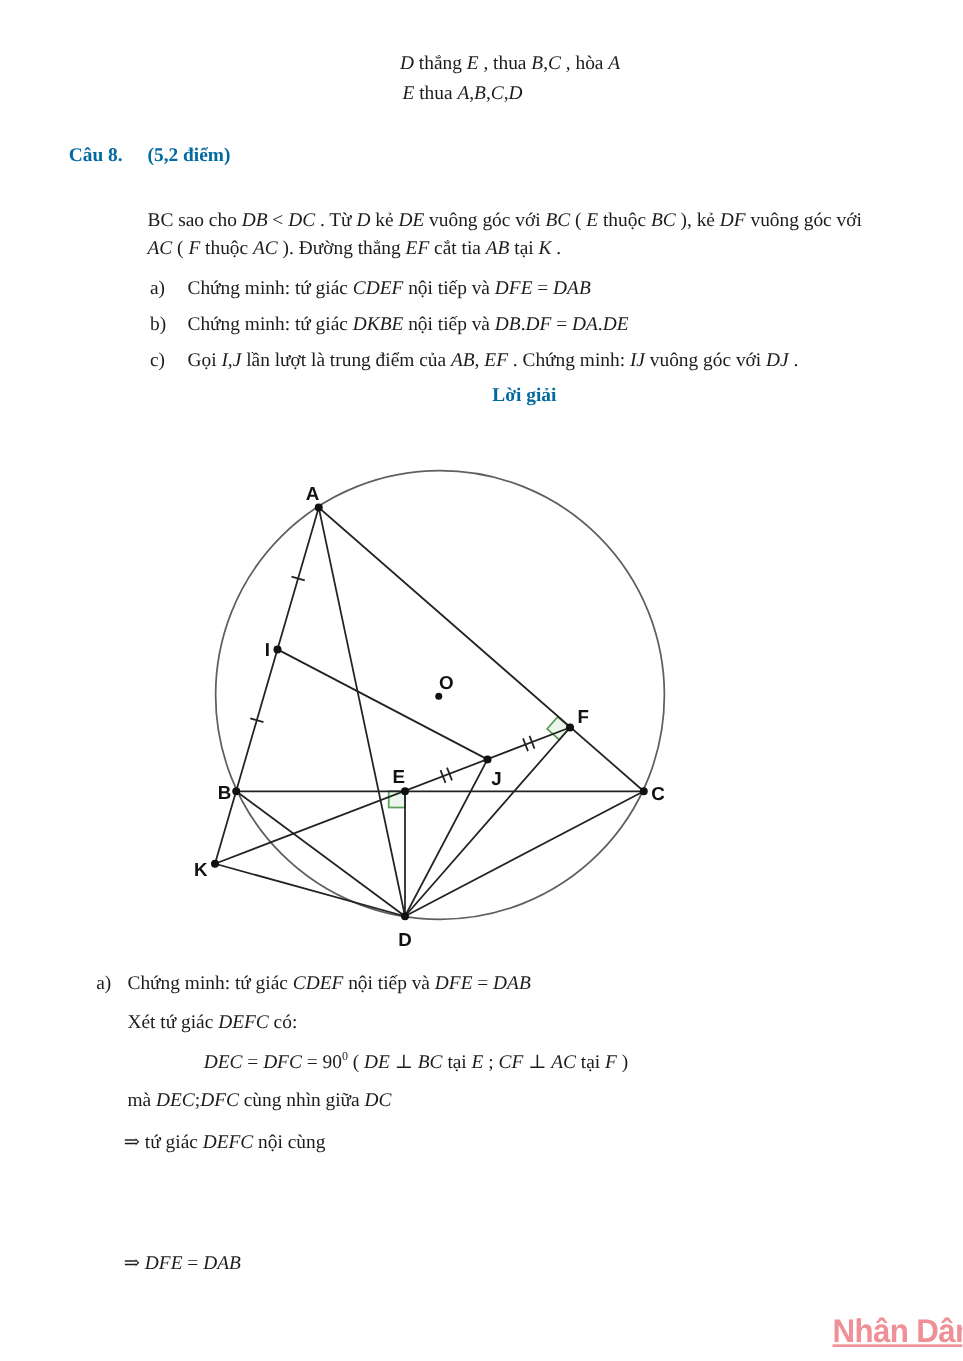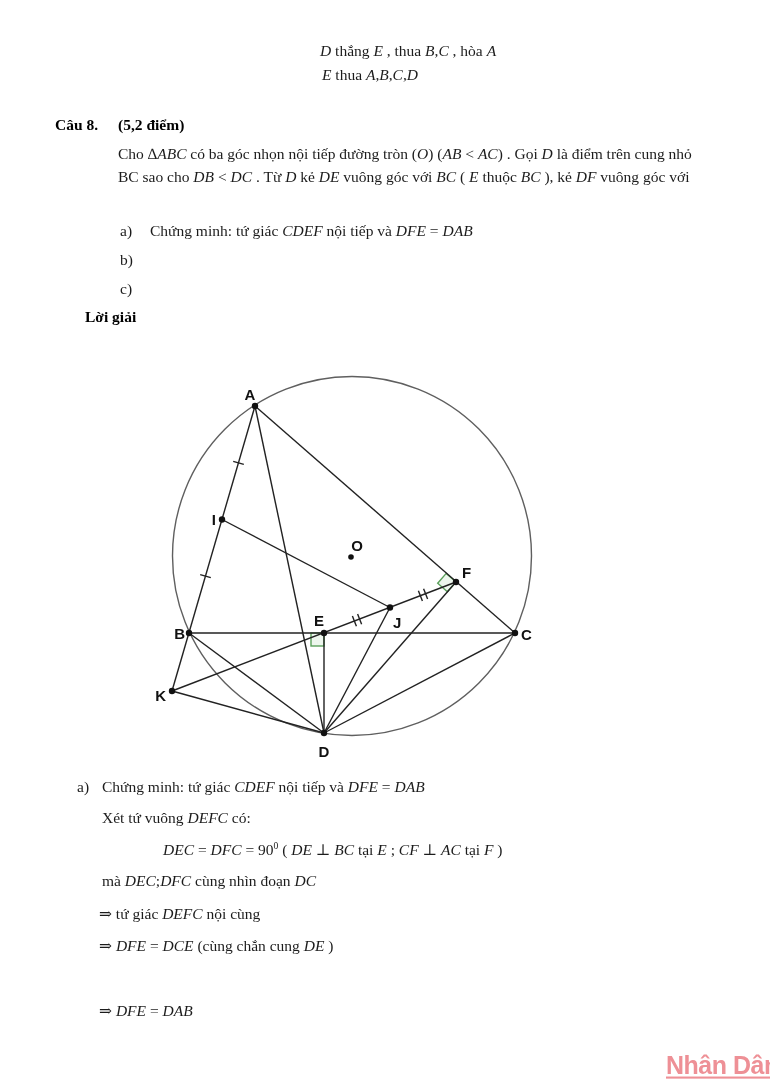--- a/index.html
+++ b/index.html
@@ -4,22 +4,22 @@
 <style>
   html,body{margin:0;padding:0;background:#ffffff;}
   .page{
     position:relative;width:770px;height:1089px;background:#ffffff;
     font-family:"Liberation Serif","DejaVu Serif",serif;
     font-size:15.5px;color:#1c1c1c;overflow:hidden;
   }
   .line{position:absolute;white-space:nowrap;line-height:17px;}
   .line .it{font-style:italic;}
   .line sup{font-size:0.62em;line-height:0;}
-  .blue{color:#000000;font-weight:bold;}
-  .center-title{position:absolute;left:85px;right:16px;}
+  .blue{color:#0369a1;font-weight:bold;}
+  .center-title{position:absolute;left:85px;right:16px;text-align:center;}
   .fig{position:absolute;left:115px;top:360px;}
   .fig line{stroke:#222222;stroke-width:1.4;}
   .fig .circ{stroke:#5f5f5f;stroke-width:1.4;fill:none;}
   .fig .dot{fill:#111111;stroke:none;}
   .fig .ra{stroke:#5aa05a;stroke-width:1.4;fill:#edf6ed;}
   .fig .tick{stroke:#222222;stroke-width:1.4;}
   .fig text{
     font-family:"Liberation Sans","DejaVu Sans",sans-serif;
     font-weight:bold;font-size:15px;fill:#111111;
   }
@@ -34,27 +34,29 @@
 <body>
 
 <div class="page">
 
   <div class="line" style="top:42px;left:320px"><span class="it">D</span><span> thắng </span><span class="it">E</span><span> , thua </span><span class="it">B</span><span>,</span><span class="it">C</span><span> , hòa </span><span class="it">A</span></div>
   <div class="line" style="top:66px;left:322px"><span class="it">E</span><span> thua </span><span class="it">A</span><span>,</span><span class="it">B</span><span>,</span><span class="it">C</span><span>,</span><span class="it">D</span></div>
 
   <div class="line blue" style="top:116px;left:55px">Câu 8.</div>
   <div class="line blue" style="top:116px;left:118px">(5,2 điểm)</div>
 
-  <div class="line" style="top:145px;left:118px"><span>Cho ∆</span><span class="it">ABC</span><span> có ba góc nhọn nội tiếp đường tròn (</span><span class="it">O</span><span>)  (</span><span class="it">AB</span><span> &lt; </span><span class="it">AC</span><span>) . Gọi </span><span class="it">D</span><span> là điểm trên cung nhỏ</span></div>
   <div class="line" style="top:168px;left:118px"><span>BC sao cho </span><span class="it">DB</span><span> &lt; </span><span class="it">DC</span><span> . Từ </span><span class="it">D</span><span> kẻ </span><span class="it">DE</span><span> vuông góc với </span><span class="it">BC</span><span> ( </span><span class="it">E</span><span> thuộc </span><span class="it">BC</span><span> ), kẻ </span><span class="it">DF</span><span> vuông góc với</span></div>
+  <div class="line" style="top:190px;left:118px"><span class="it">AC</span><span>  ( </span><span class="it">F</span><span>  thuộc </span><span class="it">AC</span><span> ). Đường thẳng </span><span class="it">EF</span><span> cắt tia </span><span class="it">AB</span><span>  tại </span><span class="it">K</span><span> .</span></div>
 
   <div class="line" style="top:222px;left:120px">a)</div>
   <div class="line" style="top:222px;left:150px"><span>Chứng minh: tứ giác </span><span class="it">CDEF</span><span>  nội tiếp và  </span><span class="it">DFE</span><span> = </span><span class="it">DAB</span></div>
   <div class="line" style="top:251px;left:120px">b)</div>
+  <div class="line" style="top:251px;left:150px"><span>Chứng minh: tứ giác </span><span class="it">DKBE</span><span>  nội tiếp và  </span><span class="it">DB</span><span>.</span><span class="it">DF</span><span> = </span><span class="it">DA</span><span>.</span><span class="it">DE</span></div>
   <div class="line" style="top:280px;left:120px">c)</div>
+  <div class="line" style="top:280px;left:150px"><span>Gọi  </span><span class="it">I</span><span>,</span><span class="it">J</span><span>  lần lượt là trung điểm của </span><span class="it">AB</span><span>, </span><span class="it">EF</span><span> . Chứng minh:  </span><span class="it">IJ</span><span>  vuông góc với  </span><span class="it">DJ</span><span> .</span></div>
 
   <div class="center-title blue" style="top:308px">Lời giải</div>
 
   <svg class="fig" width="450" height="410" viewBox="115 360 450 410" xmlns="http://www.w3.org/2000/svg">
     <circle class="circ" cx="352" cy="556" r="179.5"></circle>
 
     <rect class="ra" x="311" y="633" width="13" height="13"></rect>
     <polygon class="ra" points="456,582 446.2,573.4 437.7,583.2 447.4,591.8"></polygon>
 
     <line x1="255" y1="406" x2="172" y2="691"></line>
@@ -95,22 +97,21 @@
     <text x="319" y="626" text-anchor="middle">E</text>
     <text x="462" y="578" text-anchor="start">F</text>
     <text x="216" y="525" text-anchor="end">I</text>
     <text x="393" y="628" text-anchor="start">J</text>
     <text x="166" y="701" text-anchor="end">K</text>
     <text x="357" y="551" text-anchor="middle">O</text>
   </svg>
 
   <div class="line" style="top:778px;left:77px">a)</div>
   <div class="line" style="top:778px;left:102px"><span>Chứng minh: tứ giác </span><span class="it">CDEF</span><span>  nội tiếp và  </span><span class="it">DFE</span><span> = </span><span class="it">DAB</span></div>
-  <div class="line" style="top:809px;left:102px"><span>Xét tứ vuông  </span><span class="it">DEFC</span><span>  có:</span></div>
+  <div class="line" style="top:809px;left:102px"><span>Xét tứ giác  </span><span class="it">DEFC</span><span>  có:</span></div>
   <div class="line" style="top:841px;left:163px"><span class="it">DEC</span><span> = </span><span class="it">DFC</span><span> = 90</span><sup>0</sup><span> ( </span><span class="it">DE</span><span> ⊥ </span><span class="it">BC</span><span>  tại  </span><span class="it">E</span><span> ;  </span><span class="it">CF</span><span> ⊥ </span><span class="it">AC</span><span>  tại  </span><span class="it">F</span><span> )</span></div>
-  <div class="line" style="top:872px;left:102px"><span>mà  </span><span class="it">DEC</span><span>;</span><span class="it">DFC</span><span>  cùng nhìn đoạn  </span><span class="it">DC</span></div>
+  <div class="line" style="top:872px;left:102px"><span>mà  </span><span class="it">DEC</span><span>;</span><span class="it">DFC</span><span>  cùng nhìn giữa  </span><span class="it">DC</span></div>
   <div class="line" style="top:905px;left:99px"><span>⇒ tứ giác  </span><span class="it">DEFC</span><span>  nội cùng</span></div>
-  <div class="line" style="top:937px;left:99px"><span>⇒  </span><span class="it">DFE</span><span> = </span><span class="it">DCE</span><span>  (cùng chắn cung  </span><span class="it">DE</span><span> )</span></div>
   <div class="line" style="top:1002px;left:99px"><span>⇒  </span><span class="it">DFE</span><span> = </span><span class="it">DAB</span></div>
 
   <div class="watermark">Nhân Dân</div>
 
 </div>
 
 </body></html>

